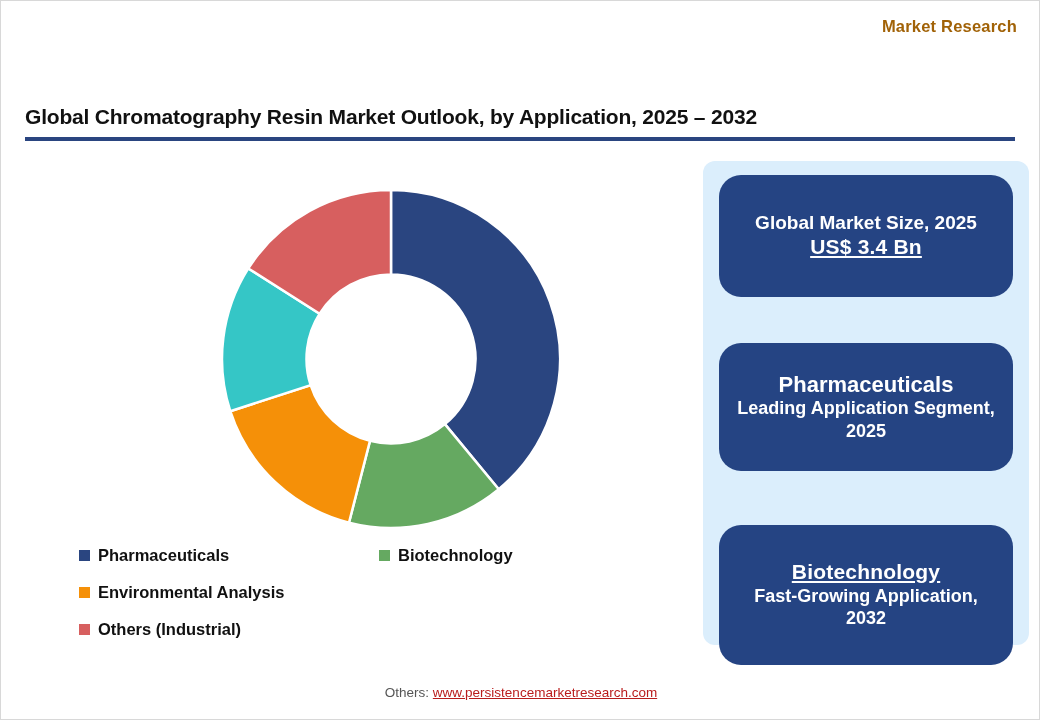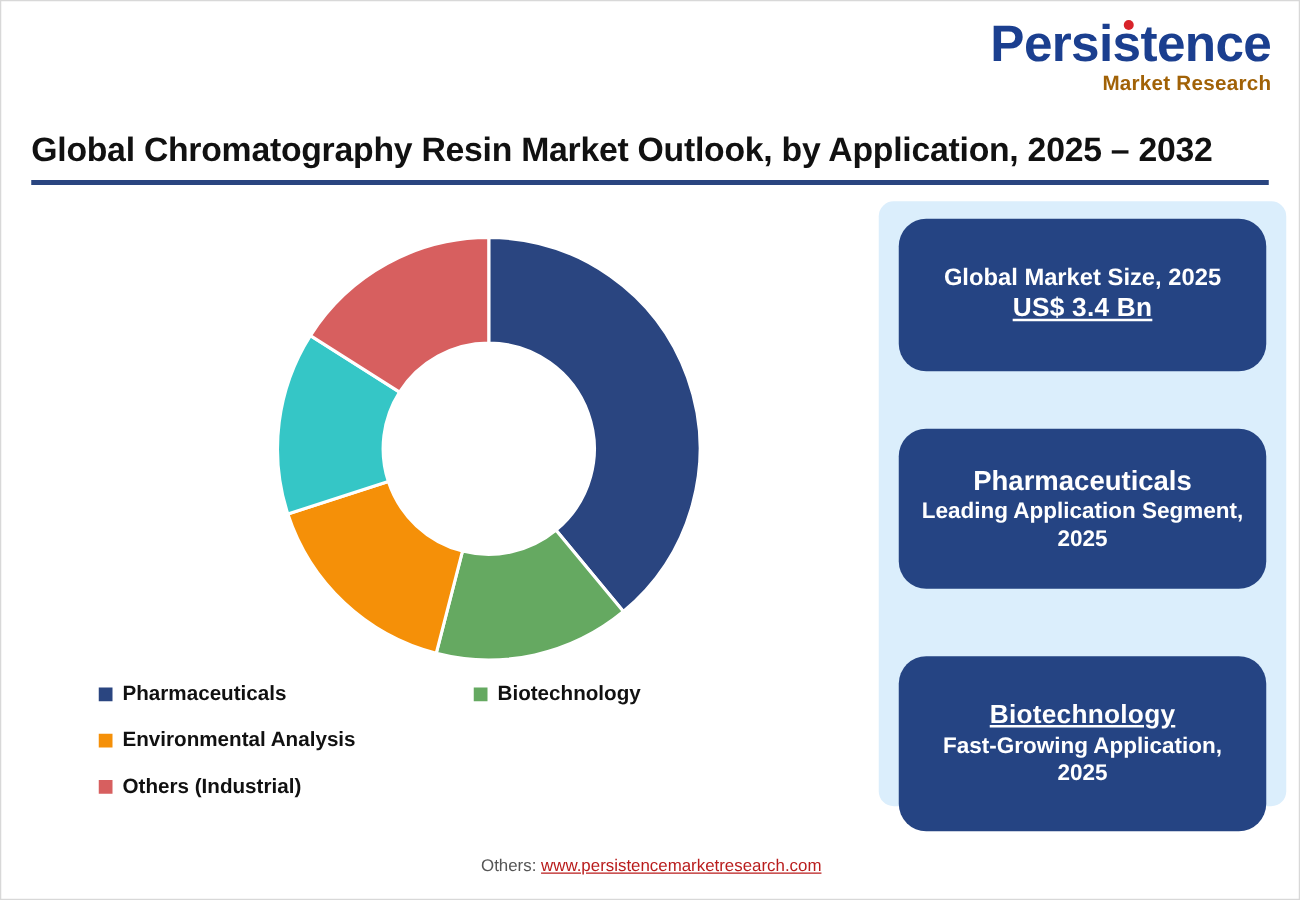--- a/index.html
+++ b/index.html
@@ -60,21 +60,21 @@
   }
 
   
   .title-wrap {
     position: absolute;
     left: 24px;
     top: 104px;
     width: 990px;
   }
   .title-text {
-    font-size: 27px;
+    font-size: 21px;
     font-weight: bold;
     color: #111111;
     line-height: 1.15;
     letter-spacing: -0.2px;
     white-space: nowrap;
   }
   .title-rule {
     margin-top: 8px;
     height: 4px;
     width: 990px;
@@ -194,24 +194,20 @@
     color: #b91c1c;
     text-decoration: underline;
   }
 </style>
 </head>
 <body>
 
 <div id="page">
 
   <div class="logo-block">
-    <div class="logo-main">
-      <span>Persistence</span>
-      <span class="logo-dot"></span>
-    </div>
     <div class="logo-sub">Market Research</div>
   </div>
 
   <div class="title-wrap">
     <div class="title-text">Global Chromatography Resin Market Outlook, by Application, 2025 – 2032</div>
     <div class="title-rule"></div>
   </div>
 
   <div class="chart-area">
     <svg class="donut-svg" width="380" height="380" viewBox="0 0 380 380">
@@ -261,21 +257,21 @@
       <div class="kpi-line kpi-big">US$ 3.4 Bn</div>
     </div>
 
     <div class="kpi-card" id="card-1">
       <div class="kpi-line kpi-mid">Pharmaceuticals</div>
       <div class="kpi-sub">Leading Application Segment, 2025</div>
     </div>
 
     <div class="kpi-card" id="card-2">
       <div class="kpi-line kpi-big">Biotechnology</div>
-      <div class="kpi-sub">Fast-Growing Application, 2025</div>
+      <div class="kpi-sub">Fast-Growing Application, 2032</div>
     </div>
 
   </div>
 
   <div class="source">
     <span>Others: </span><span class="srcurl">www.persistencemarketresearch.com</span>
   </div>
 
 </div>
 

